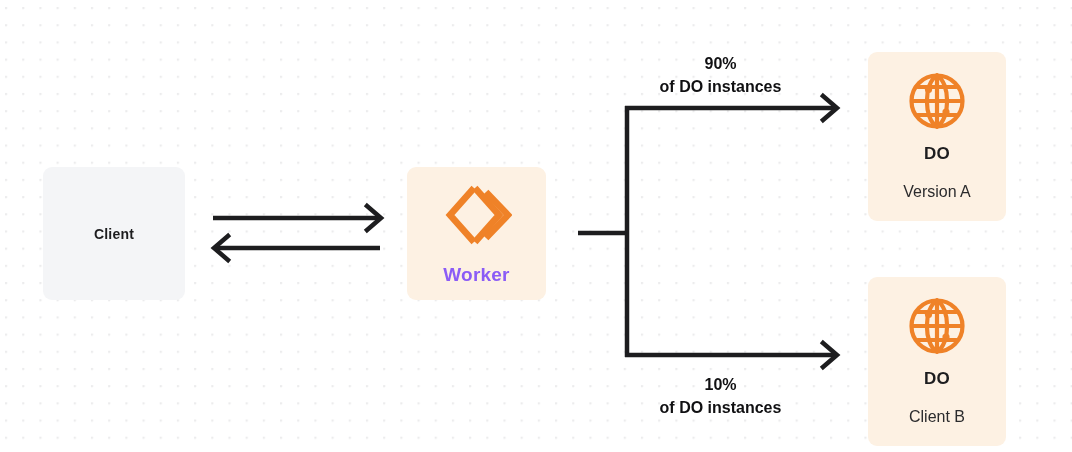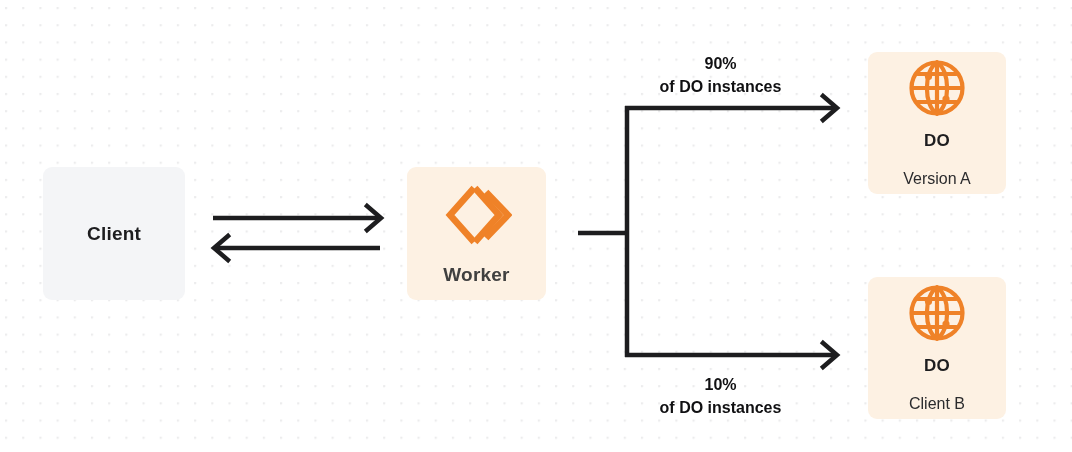--- a/index.html
+++ b/index.html
@@ -36,46 +36,46 @@
   }
 
   .node-client {
     left: 43px;
     top: 167px;
     width: 142px;
     height: 133px;
     background-color: #f4f5f7;
   }
   .node-client .node-title {
-    font-size: 19px;
+    font-size: 14px;
     font-weight: bold;
     color: #1d1d1f;
     letter-spacing: 0.2px;
   }
 
   .node-worker {
     left: 407px;
     top: 167px;
     width: 139px;
     height: 133px;
     background-color: #fdf1e3;
   }
   .node-worker .node-title {
     font-size: 19px;
     font-weight: bold;
-    color: #404040;
+    color: #8b5cf6;
     margin-top: 16px;
     letter-spacing: 0.2px;
   }
 
   .node-do {
     left: 868px;
     top: 52px;
     width: 138px;
-    height: 142px;
+    height: 169px;
     background-color: #fdf1e3;
   }
   .node-do-b {
     top: 277px;
   }
   .node-do .node-title {
     font-size: 17px;
     font-weight: bold;
     color: #1d1d1f;
     margin-top: 14px;

